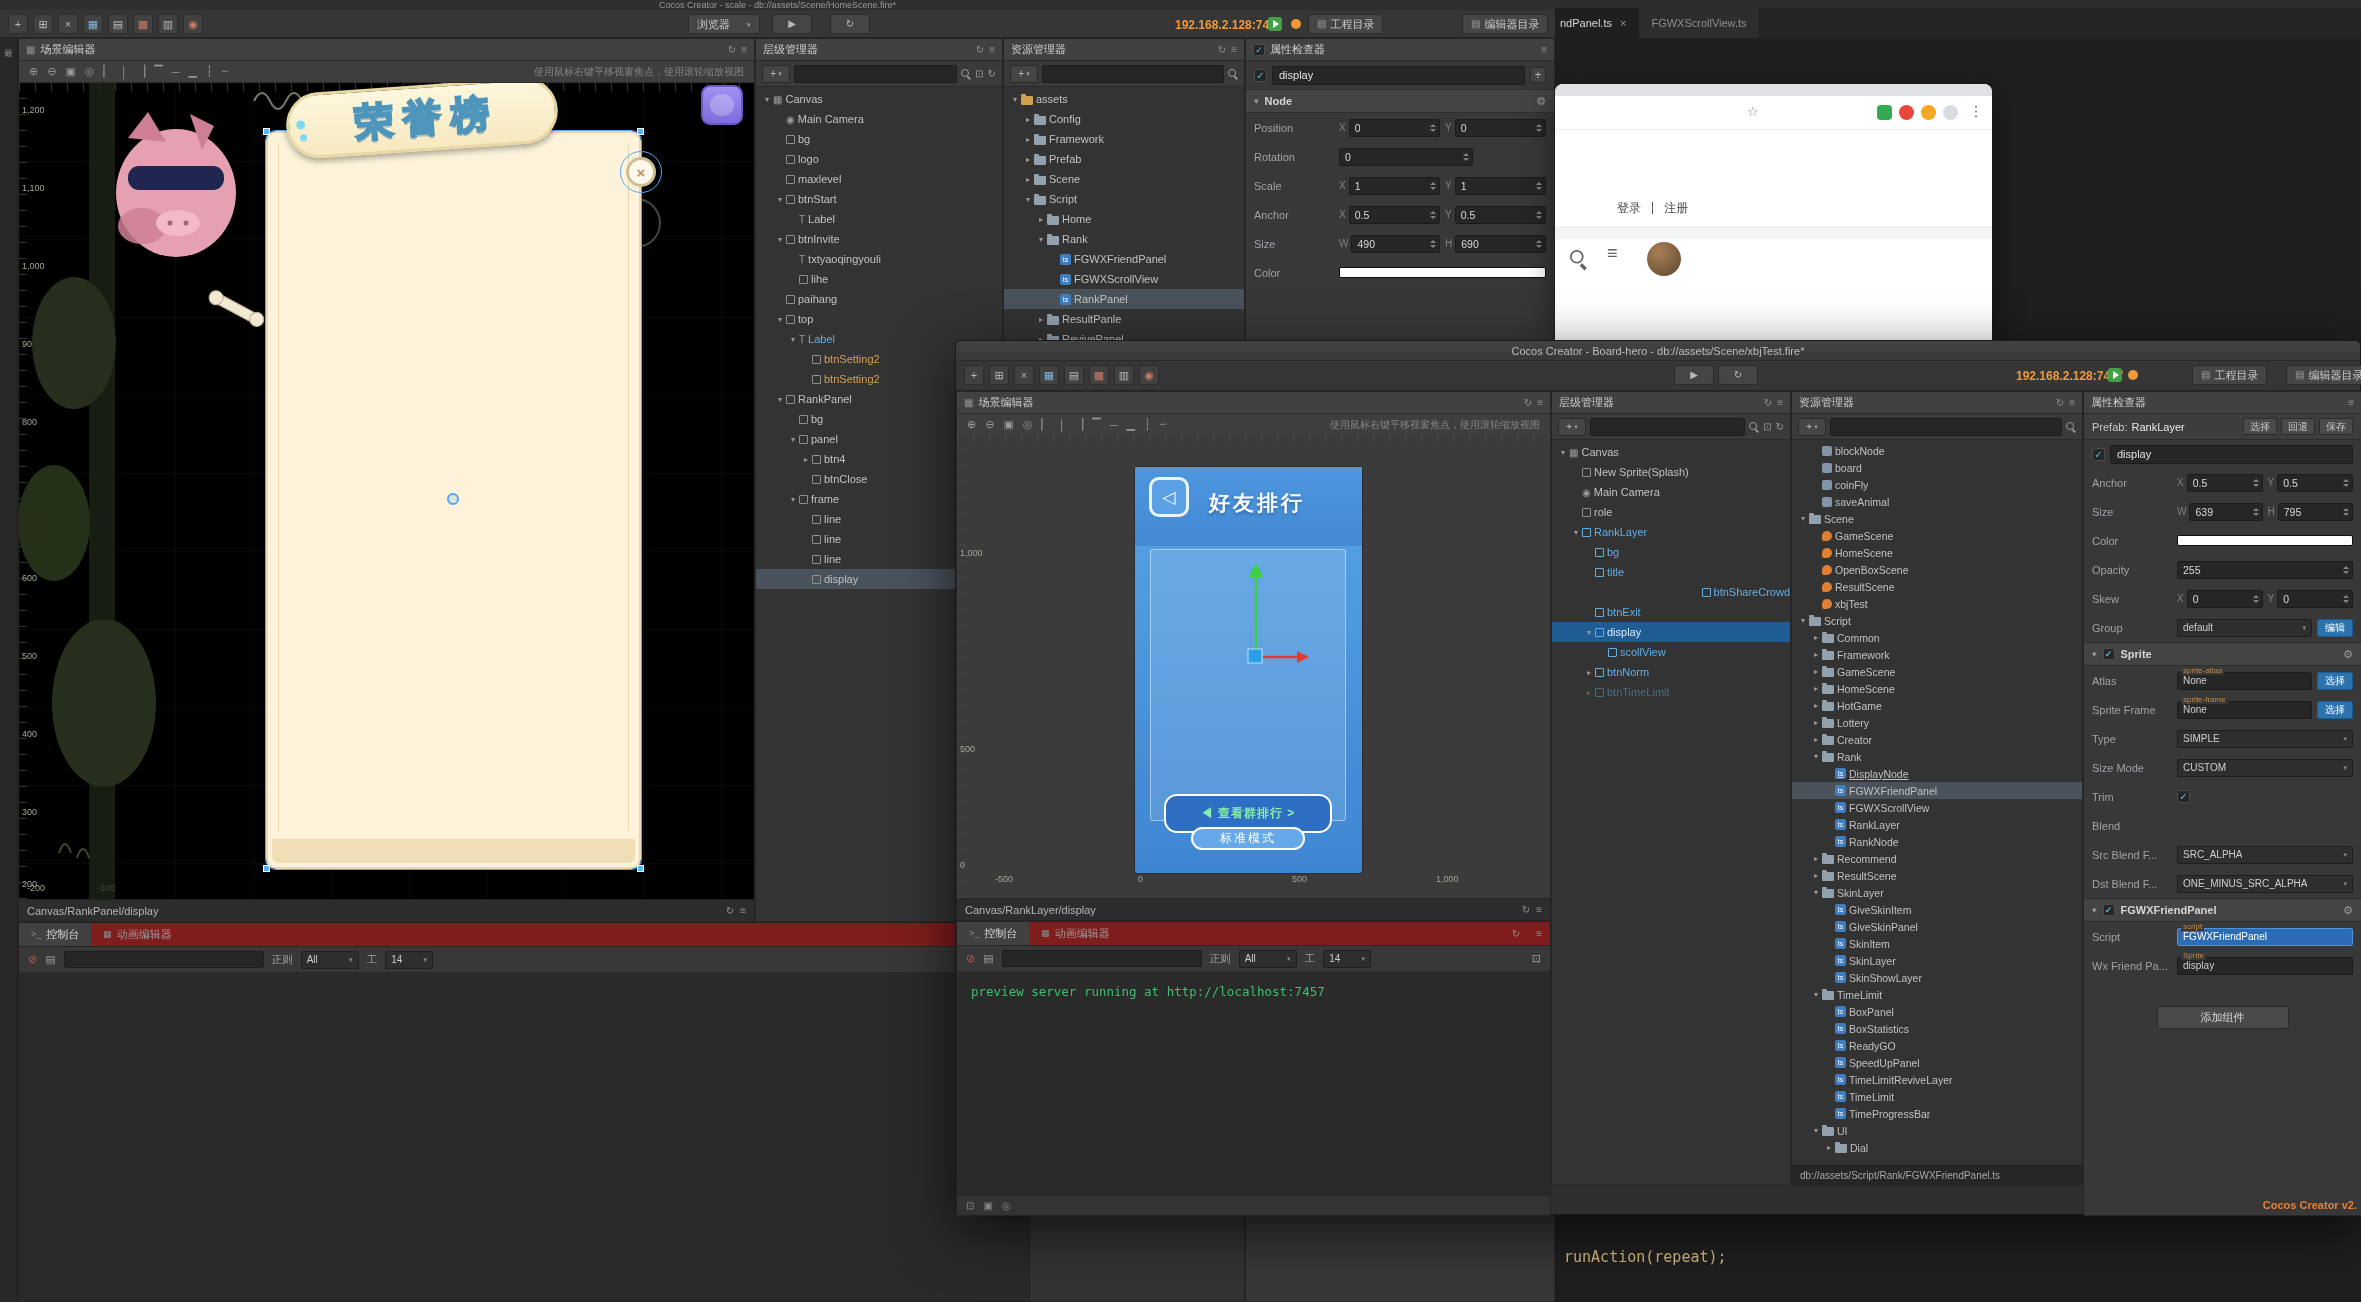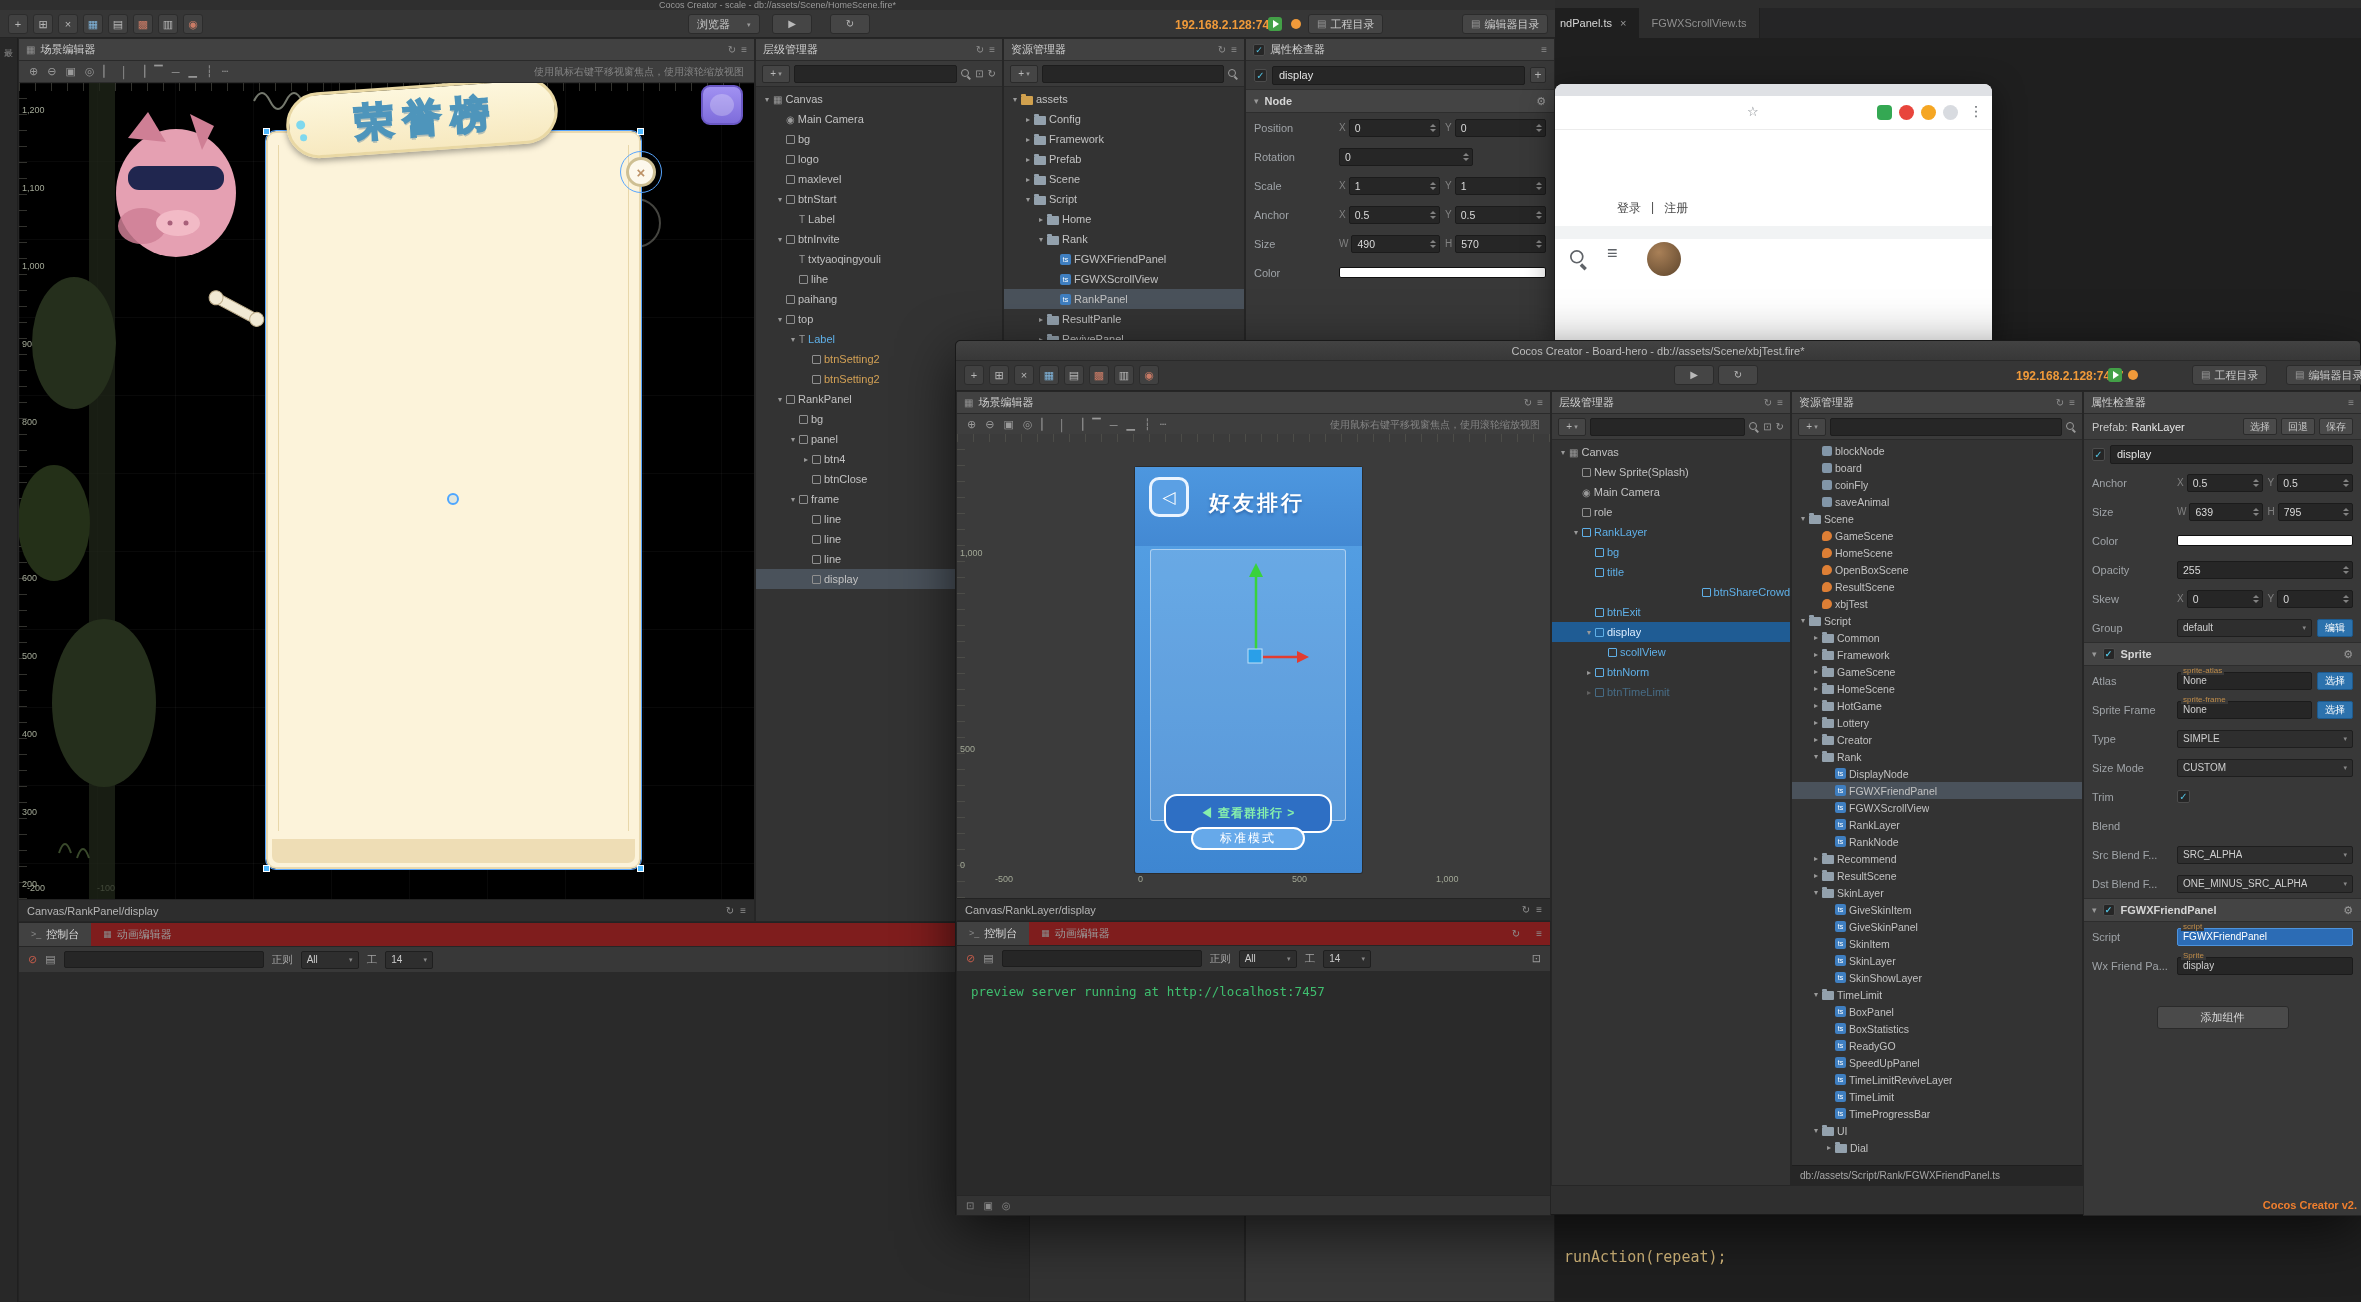--- a/index.html
+++ b/index.html
@@ -667,21 +667,21 @@
             </span>
           </div>
           <div class="irow">
             <span class="ilabel">Size</span>
             <span class="fld">
               <span class="tag">W</span>
               <span class="inp step">490</span>
             </span>
             <span class="fld">
               <span class="tag">H</span>
-              <span class="inp step">570</span>
+              <span class="inp step">690</span>
             </span>
           </div>
           <div class="irow">
             <span class="ilabel">Color</span>
             <span class="swatch" style="background: rgb(255, 255, 255);"></span>
           </div>
         </div>
     </div>
 
     <div class="pan bc">
@@ -1039,21 +1039,21 @@
           <div class="trow" style="padding-left: 18px;">
             <span class="arrow">▸</span>
             <span class="ticon ic-folder"></span>
             <span class="tlabel">Creator</span>
           </div>
           <div class="trow" style="padding-left: 18px;">
             <span class="arrow">▾</span>
             <span class="ticon ic-folder"></span>
             <span class="tlabel">Rank</span>
           </div>
-          <div class="trow" style="padding-left: 31px;">
+          <div class="trow" style="padding-left: 31px; text-decoration: underline;">
             <span class="arrow"></span>
             <span class="ticon ic-ts">ts</span>
             <span class="tlabel">DisplayNode</span>
           </div>
           <div class="trow selgray" style="padding-left: 31px;">
             <span class="arrow"></span>
             <span class="ticon ic-ts">ts</span>
             <span class="tlabel">FGWXFriendPanel</span>
           </div>
           <div class="trow" style="padding-left: 31px;">

